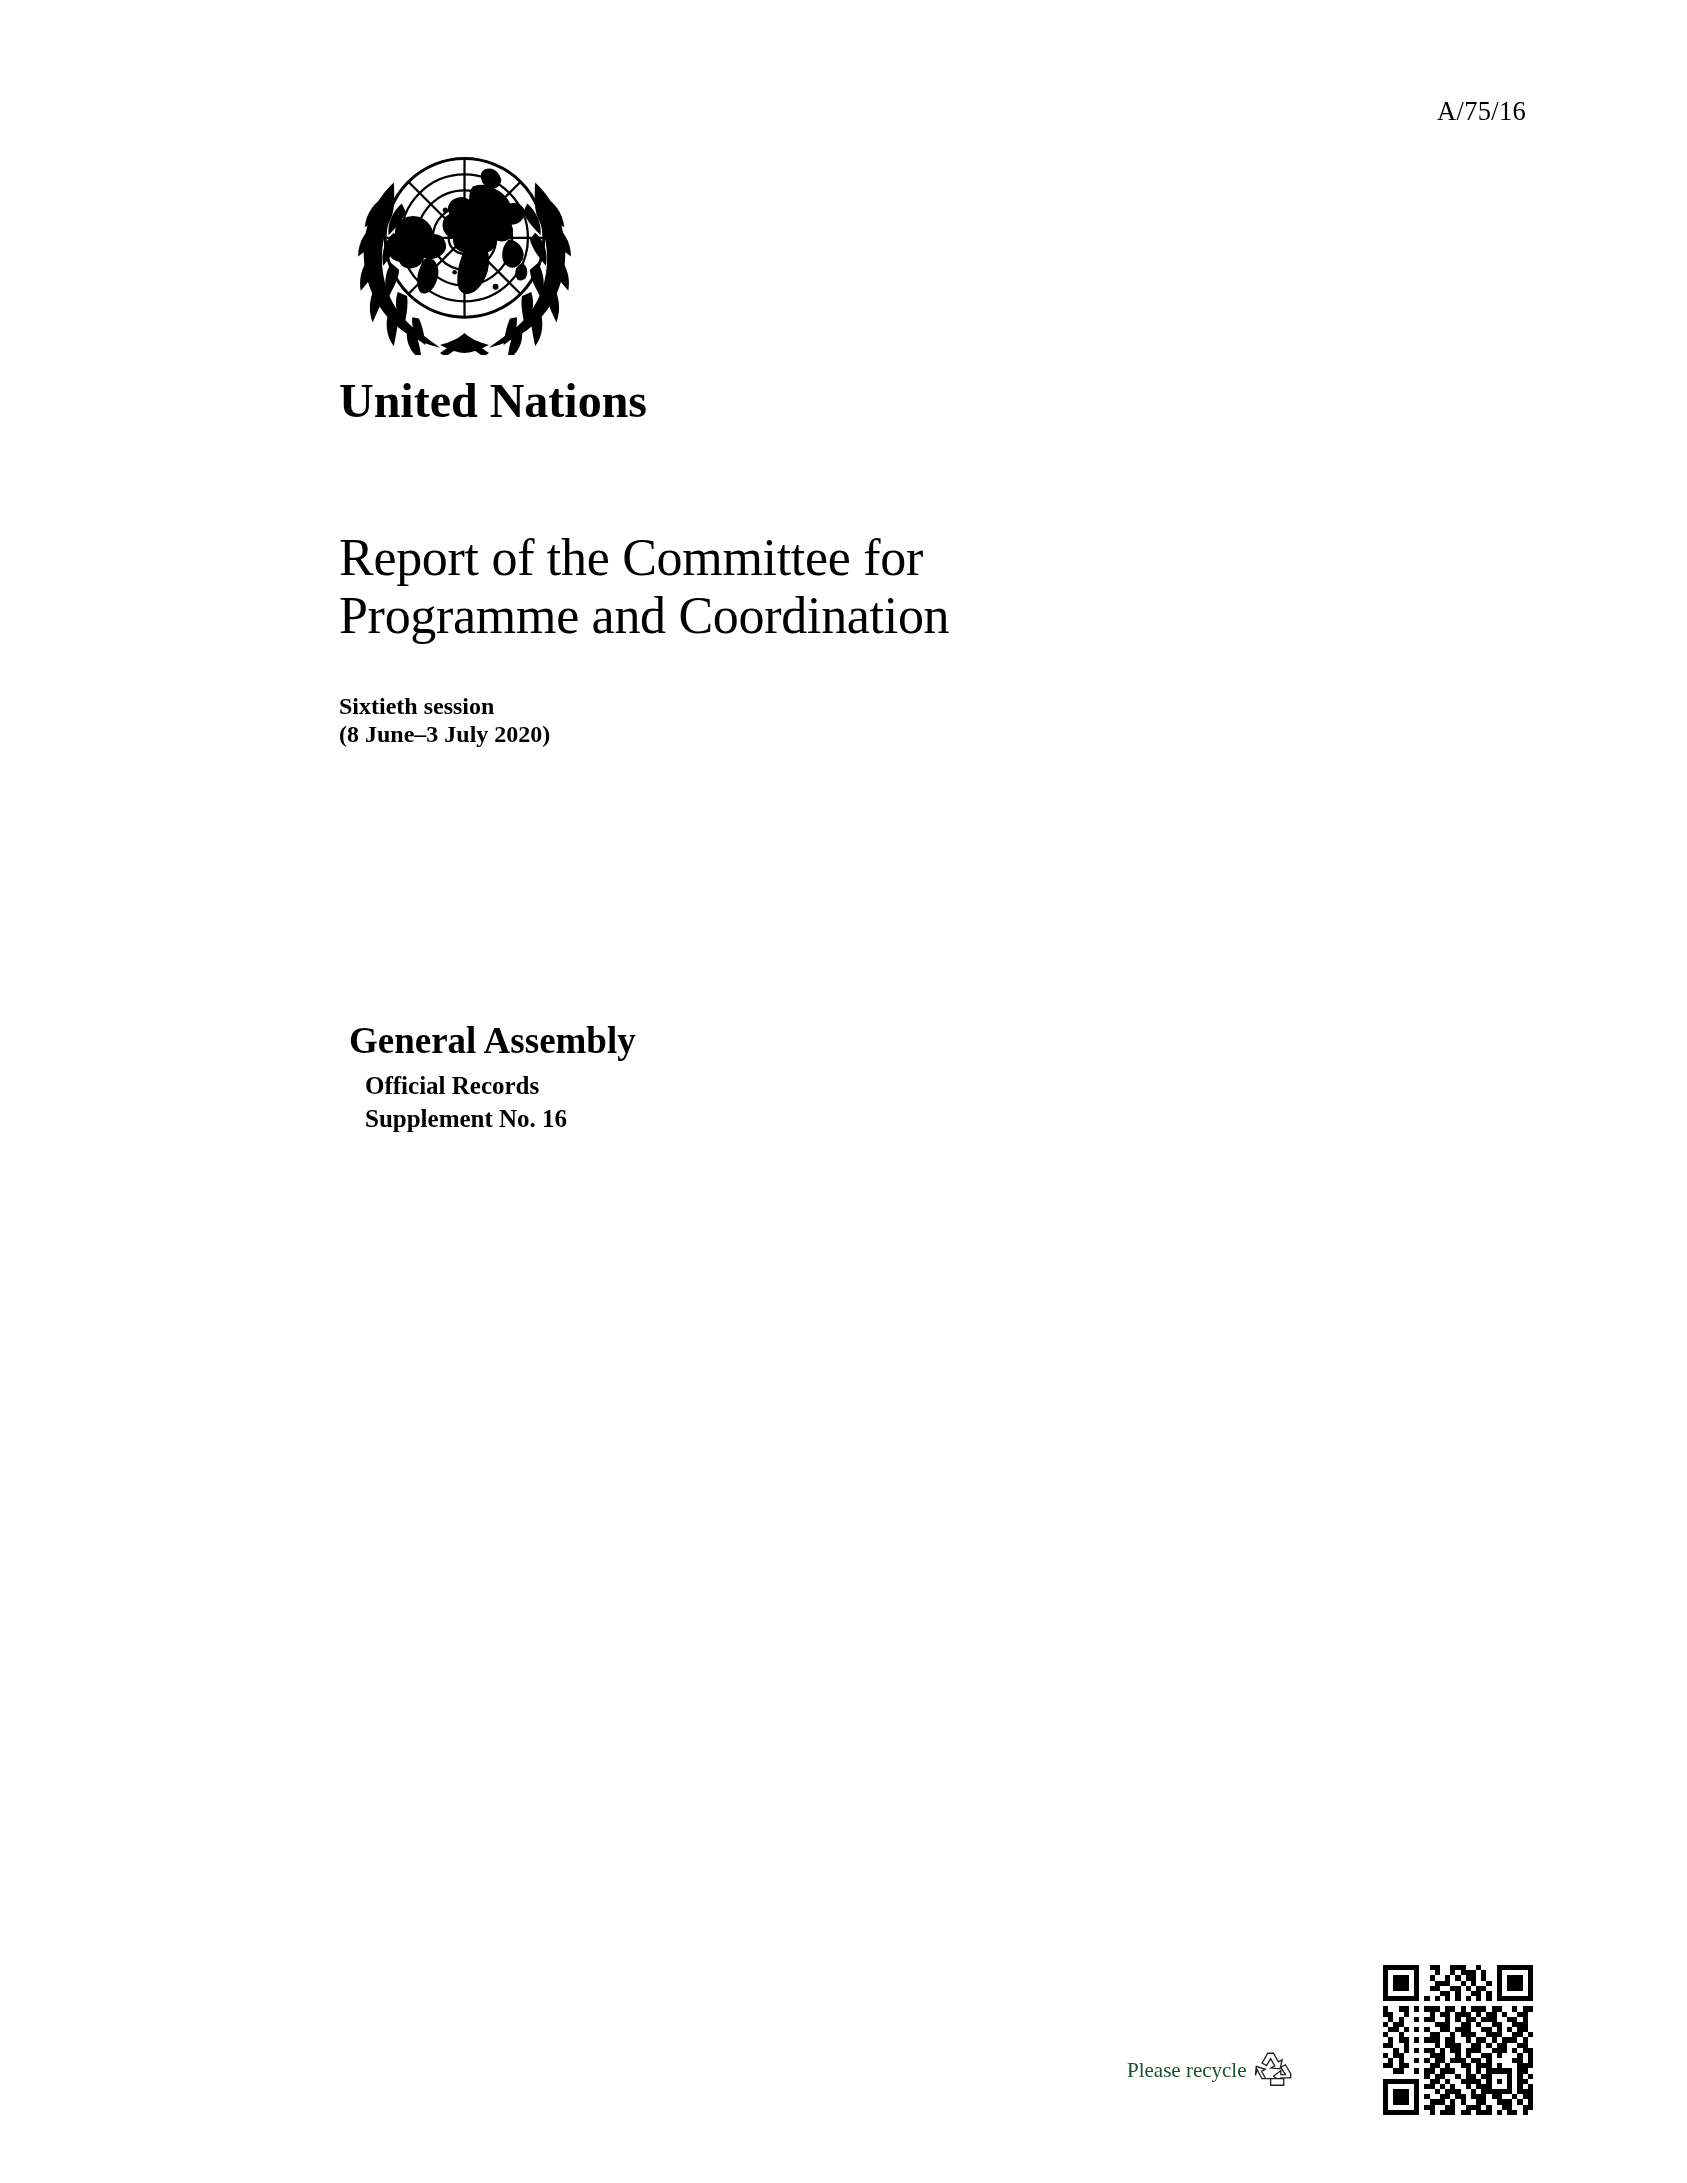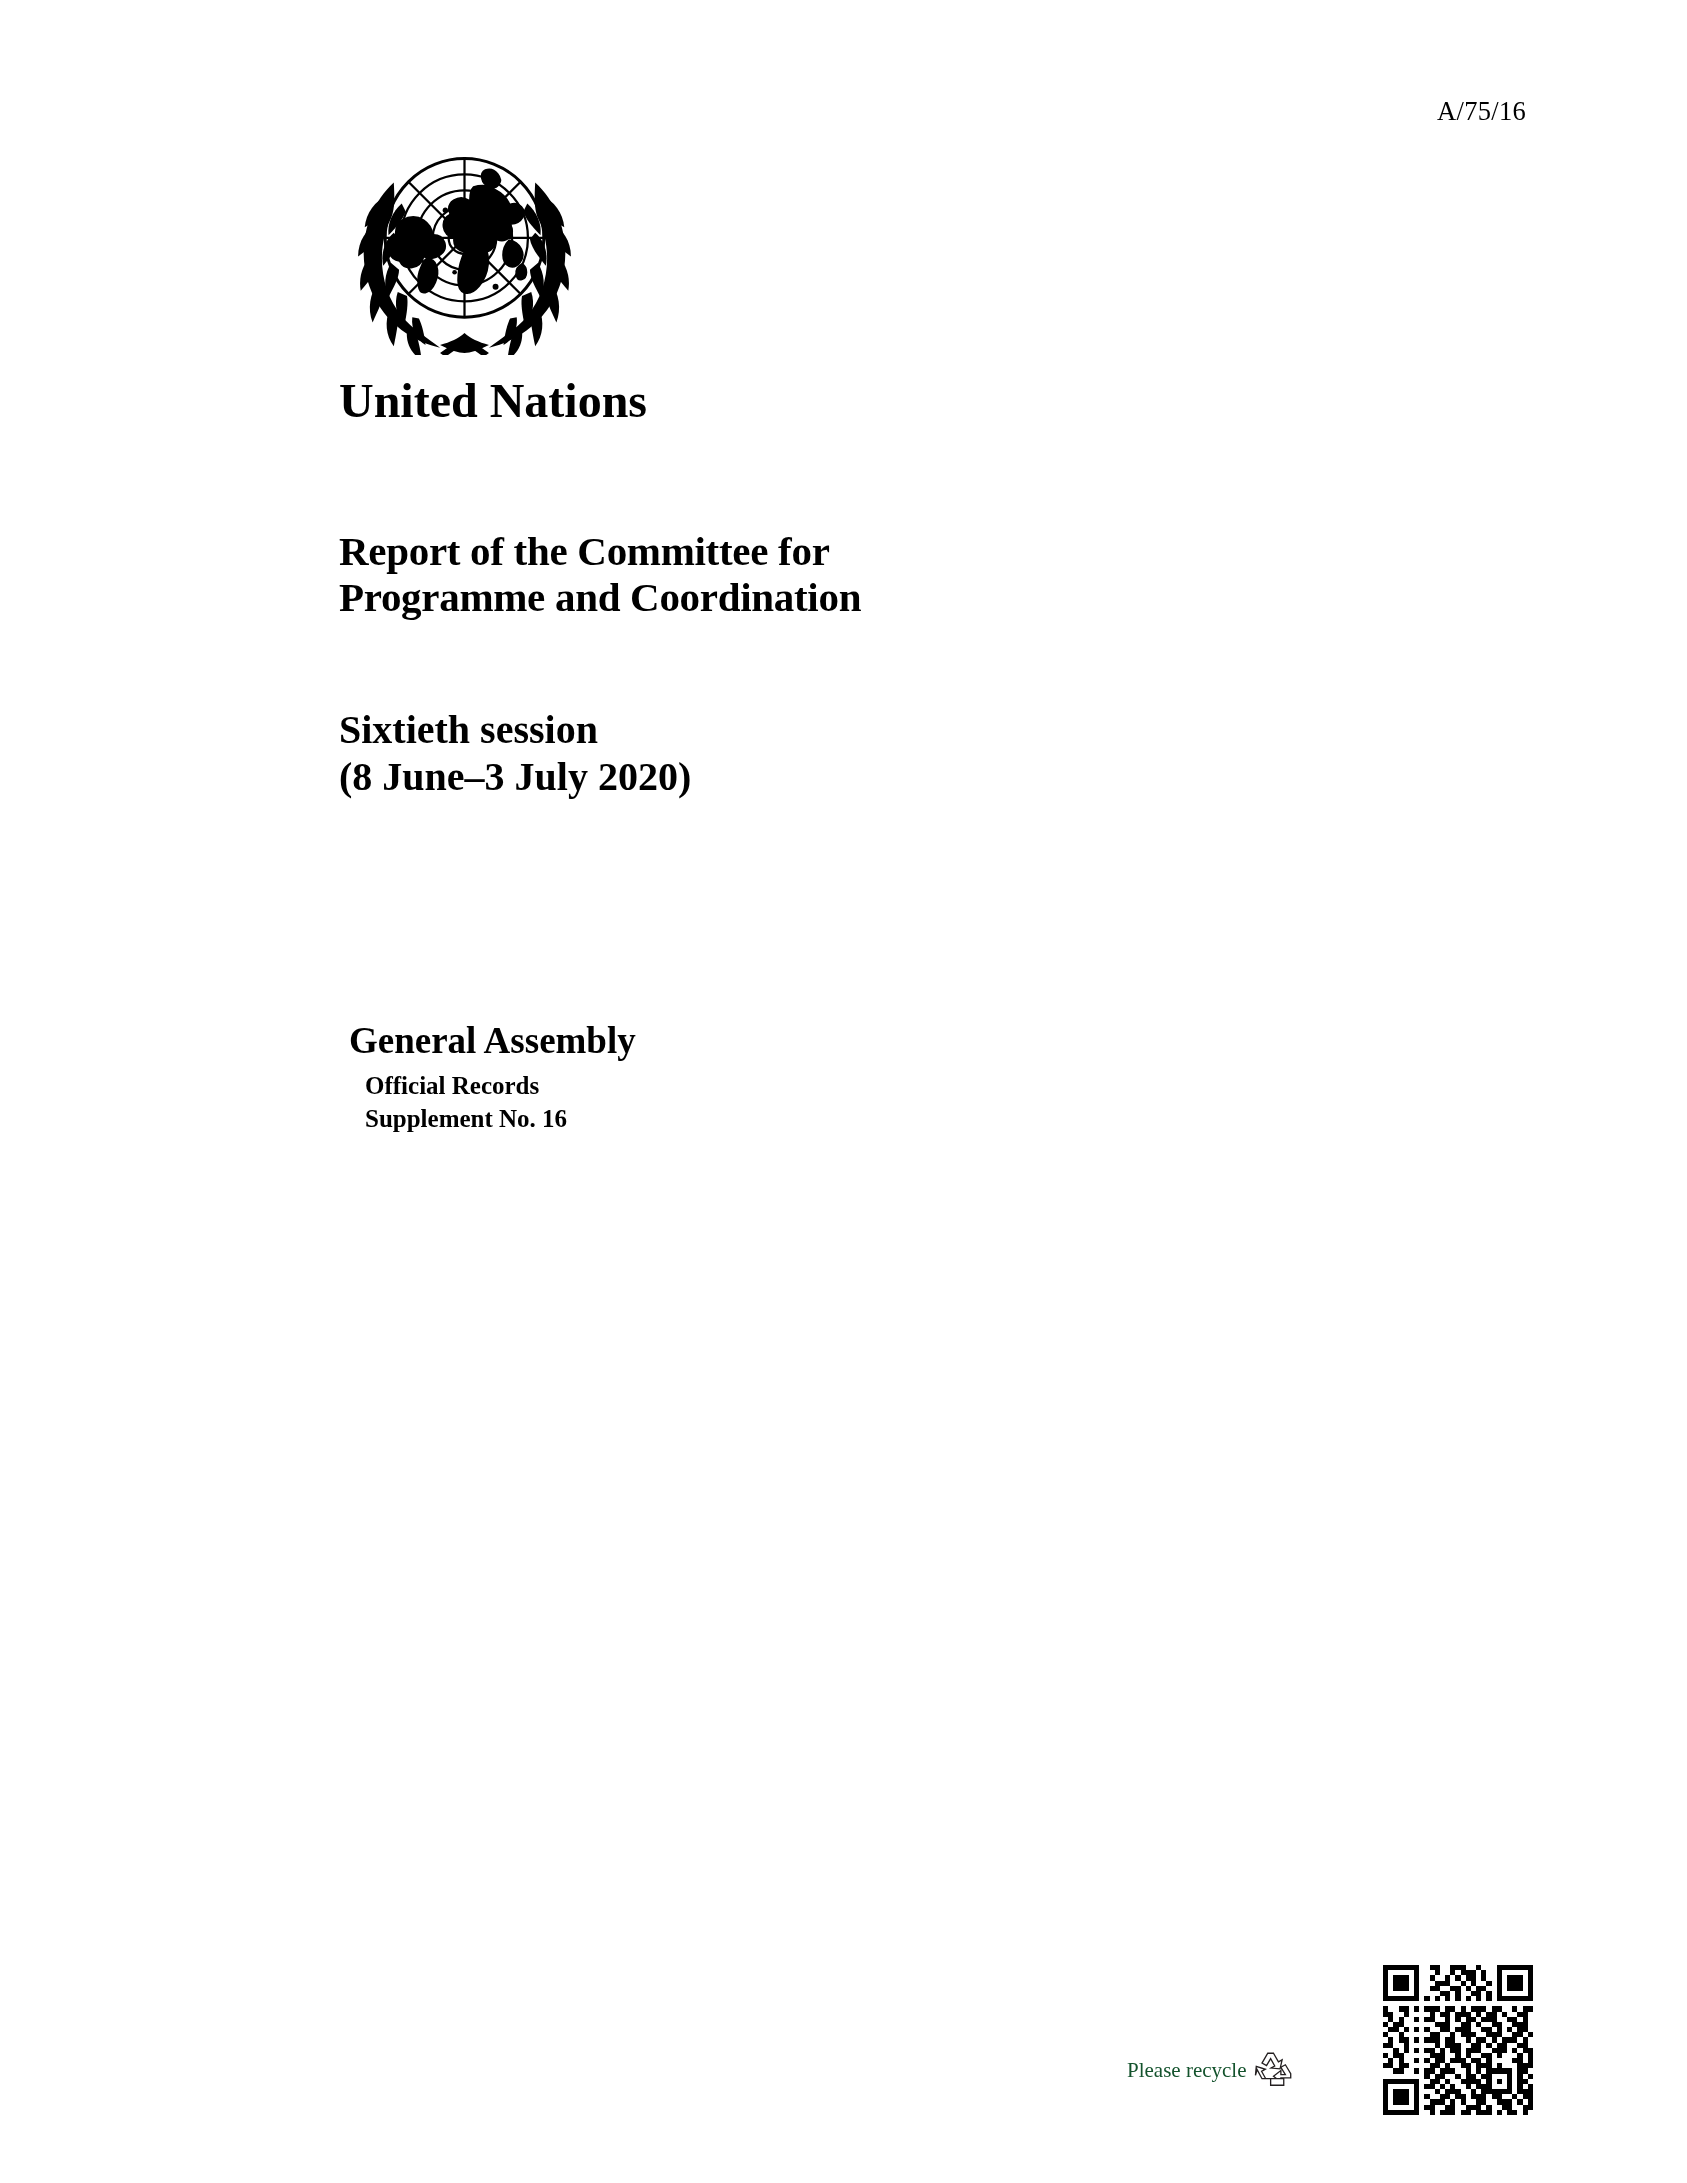--- a/index.html
+++ b/index.html
@@ -58,33 +58,33 @@
     white-space: nowrap;
     margin-top: 7px;
   }
 
   
   .main-title {
     position: absolute;
     left: 339px;
     top: 529px;
     width: 979px;
-    font-size: 41px;
-    font-weight: bold;
+    font-size: 52px;
+    font-weight: normal;
     line-height: 1.12;
     letter-spacing: -0.3px;
   }
 
   
   .session-block {
     position: absolute;
     left: 339px;
-    top: 707px;
+    top: 692px;
     width: 794px;
-    font-size: 40px;
+    font-size: 24px;
     font-weight: bold;
     line-height: 1.17;
   }
 
   
   .ga-block {
     position: absolute;
     left: 349px;
     top: 1019px;
     width: 794px;

